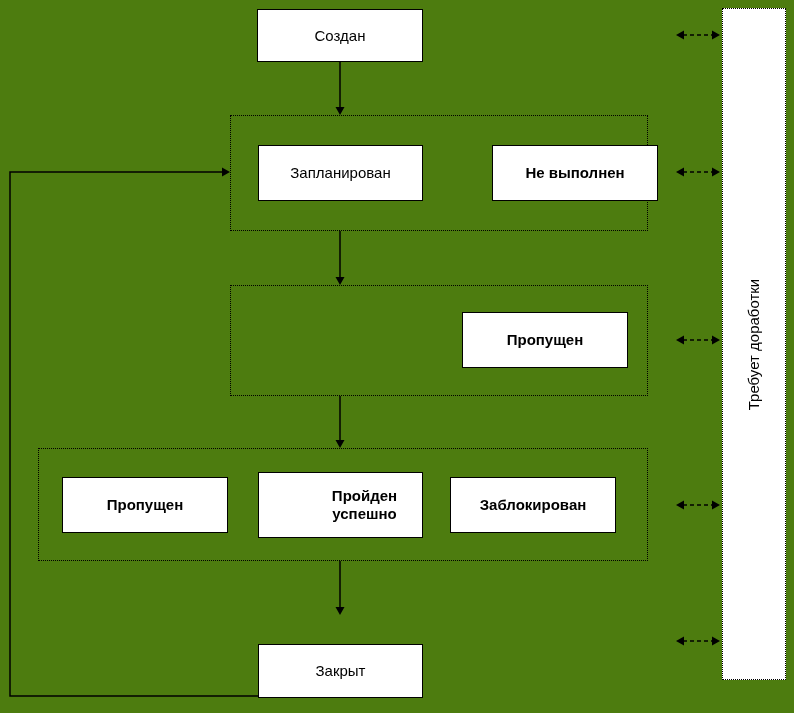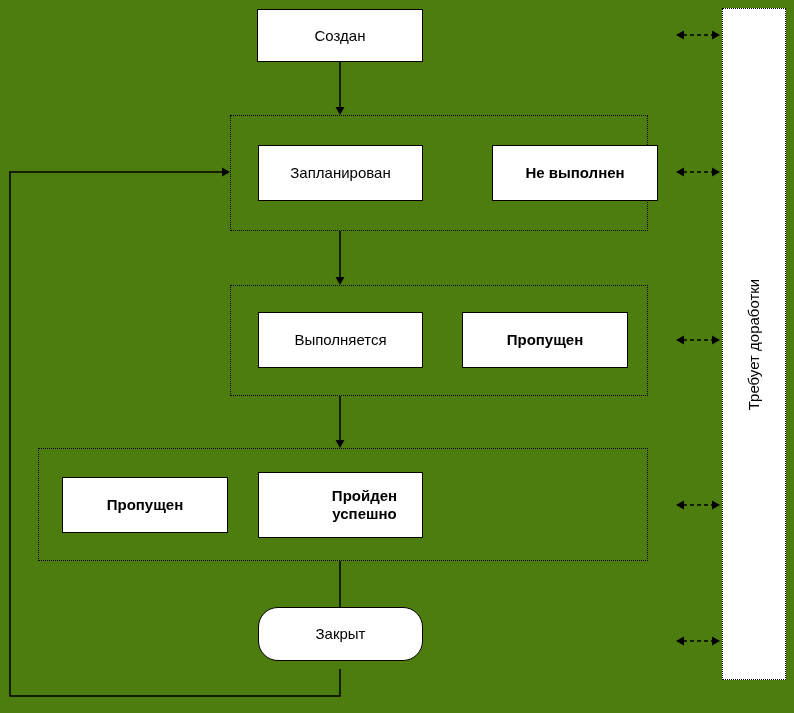--- a/index.html
+++ b/index.html
@@ -44,21 +44,21 @@
   .g-level1    { left: 230px; top: 115px; width: 418px; height: 116px; }
   .n-planned   { left: 258px; top: 145px; width: 165px; height: 56px; text-align: center; }
   .n-notexec   { left: 470px; top: 145px; width: 166px; height: 56px; margin-left: 22px; }
   .g-level2    { left: 230px; top: 285px; width: 418px; height: 111px; }
   .n-inprog    { left: 258px; top: 312px; width: 165px; height: 56px; }
   .n-skipped   { left: 450px; top: 312px; width: 166px; height: 56px; margin-left: 12px; }
   .g-level3    { left: 38px;  top: 448px; width: 610px; height: 113px; }
   .n-failed    { left: 62px;  top: 477px; width: 166px; height: 56px; }
   .n-passed    { left: 258px; top: 472px; width: 165px; height: 66px; padding-left: 48px; }
   .n-blocked   { left: 450px; top: 477px; width: 166px; height: 56px; }
-  .n-closed    { left: 258px; top: 607px; width: 165px; height: 54px; border-radius: 20px; }
+  .n-closed    { left: 258px; top: 644px; width: 165px; height: 54px; }
 
   .n-passed span { display: inline-block; max-width: 115px; }
 
   .rework {
     position: absolute;
     left: 722px; top: 8px; width: 64px; height: 672px;
     border: 1.6px dotted #000;
     background: #ffffff;
     display: flex;
     align-items: center;
@@ -121,33 +121,33 @@
 
   <div class="group g-level1"></div>
   <div class="node n-planned">
     <span>Запланирован</span>
   </div>
   <div class="node bold n-notexec">
     <span>Не выполнен</span>
   </div>
 
   <div class="group g-level2"></div>
-  <div class="node n-inprog">
-    <span>Выполняется</span>
-  </div>
   <div class="node bold n-skipped">
     <span>Пропущен</span>
   </div>
 
   <div class="group g-level3"></div>
   <div class="node bold n-failed">
     <span>Пропущен</span>
   </div>
   <div class="node bold n-passed">
     <span>Пройден успешно</span>
+  </div>
+  <div class="node bold n-blocked">
+    <span>Заблокирован</span>
   </div>
 
   <div class="node n-closed">
     <span>Закрыт</span>
   </div>
 
   <div class="rework">
     <span>Требует доработки</span>
   </div>
 

